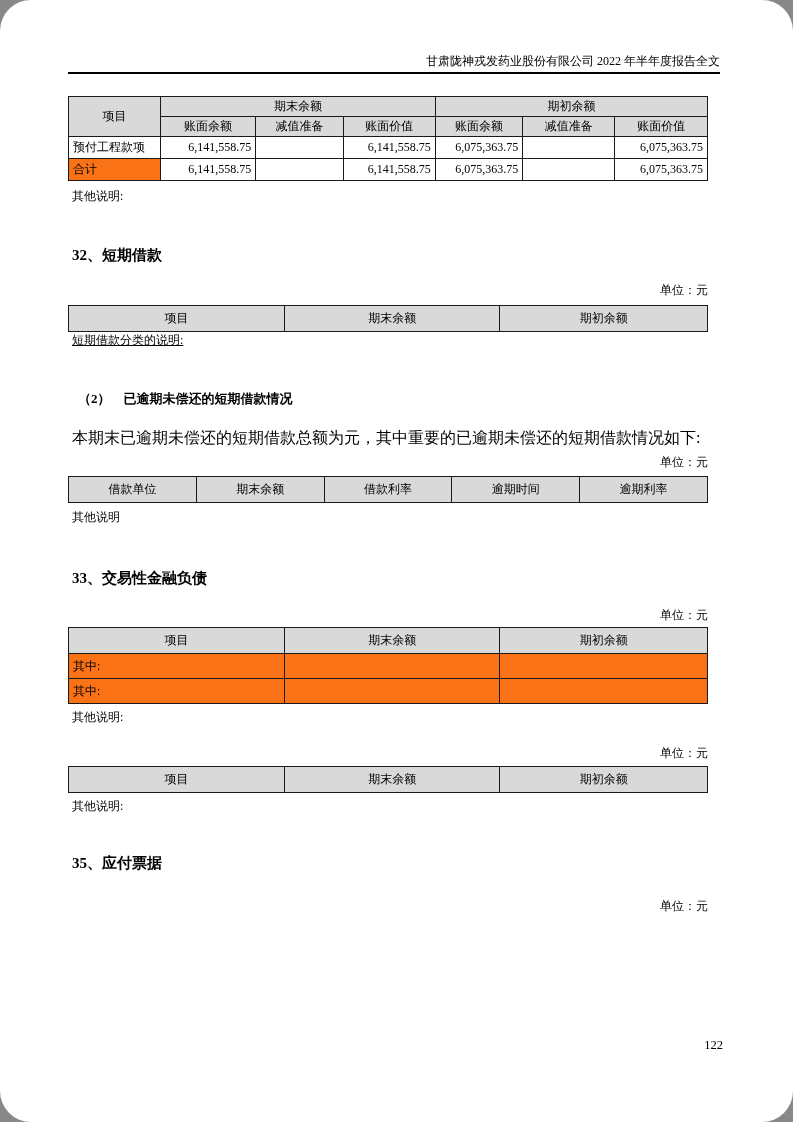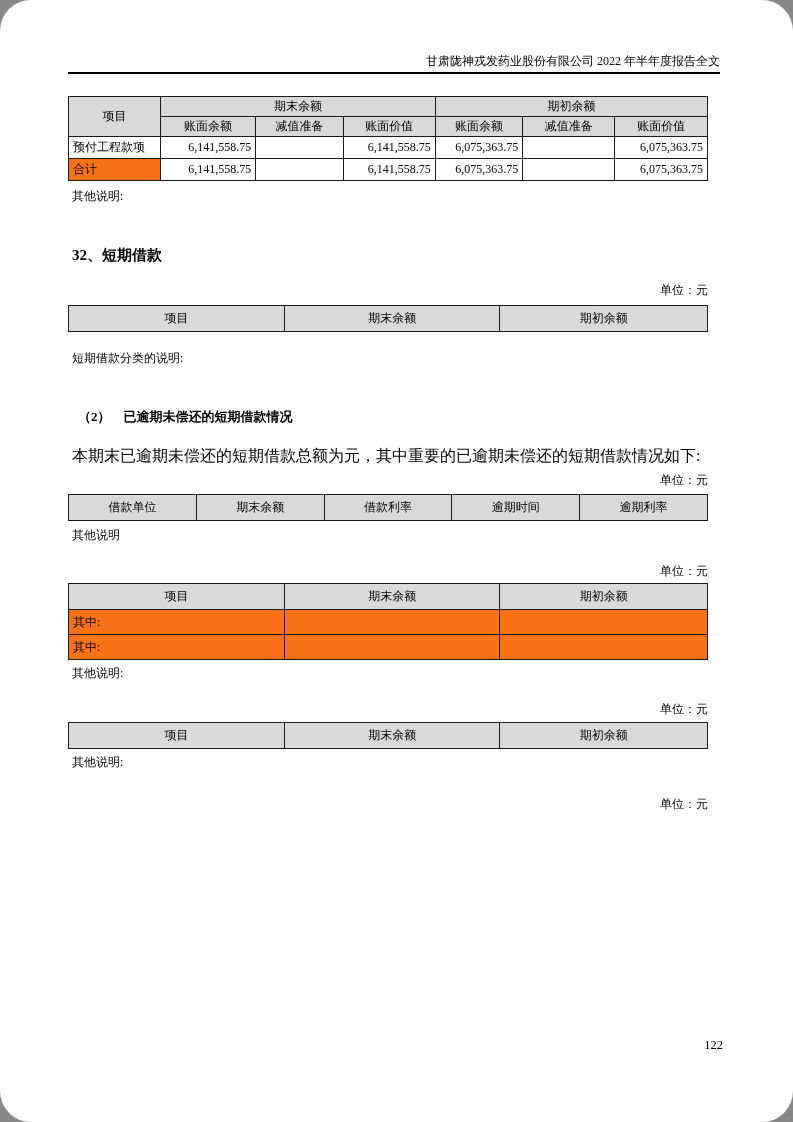--- a/index.html
+++ b/index.html
@@ -58,21 +58,21 @@
   .unit { font-size: 12px; line-height: 16px; text-align: right; }
   .h1 { font-size: 15px; font-weight: bold; line-height: 18px; padding-left: 4px; }
   .h2 { font-size: 13px; font-weight: bold; line-height: 18px; padding-left: 10px; }
 
   .mt-table1 { margin-top: 22px; }
   .mt-note1  { margin-top: 7px; }
   .mt-h32    { margin-top: 42px; }
   .mt-sub1   { margin-top: 24px; }
   .mt-unit1  { margin-top: 18px; }
   .mt-tbl2   { margin-top: 7px; }
-  .mt-note2  { margin-top: 18px; }
+  .mt-note2  { margin-top: 0; text-decoration: underline; }
   .mt-sub2   { margin-top: 42px; }
   .mt-para   { margin-top: 22px; }
   .mt-unit2  { margin-top: 8px; }
   .mt-tbl3   { margin-top: 6px; }
   .mt-note3  { margin-top: 6px; }
   .mt-h33    { margin-top: 44px; }
   .mt-unit3  { margin-top: 20px; }
   .mt-tbl4   { margin-top: 4px; }
   .mt-note4  { margin-top: 5px; }
   .mt-h34    { margin-top: 42px; }
@@ -187,20 +187,21 @@
           <td class="hd">期末余额</td>
           <td class="hd">借款利率</td>
           <td class="hd">逾期时间</td>
           <td class="hd">逾期利率</td>
         </tr>
       </tbody>
     </table>
 
     <div class="note mt-note3">其他说明</div>
 
+    <div class="h1 mt-h33">33、交易性金融负债</div>
 
     <div class="unit mt-unit3">单位：元</div>
 
     <table class="tbl tbl4 mt-tbl4">
       <colgroup>
           <col style="width:33.8%">
           <col style="width:33.7%">
           <col style="width:32.5%">
         </colgroup>
       <tbody>
@@ -237,20 +238,21 @@
         <tr>
           <td class="hd">项目</td>
           <td class="hd">期末余额</td>
           <td class="hd">期初余额</td>
         </tr>
       </tbody>
     </table>
 
     <div class="note mt-note5">其他说明:</div>
 
+    <div class="h1 mt-h35">35、应付票据</div>
 
     <div class="unit mt-unit5">单位：元</div>
 
   </div>
 
   <div class="page-number">122</div>
 
 </div>
 
 </body></html>

